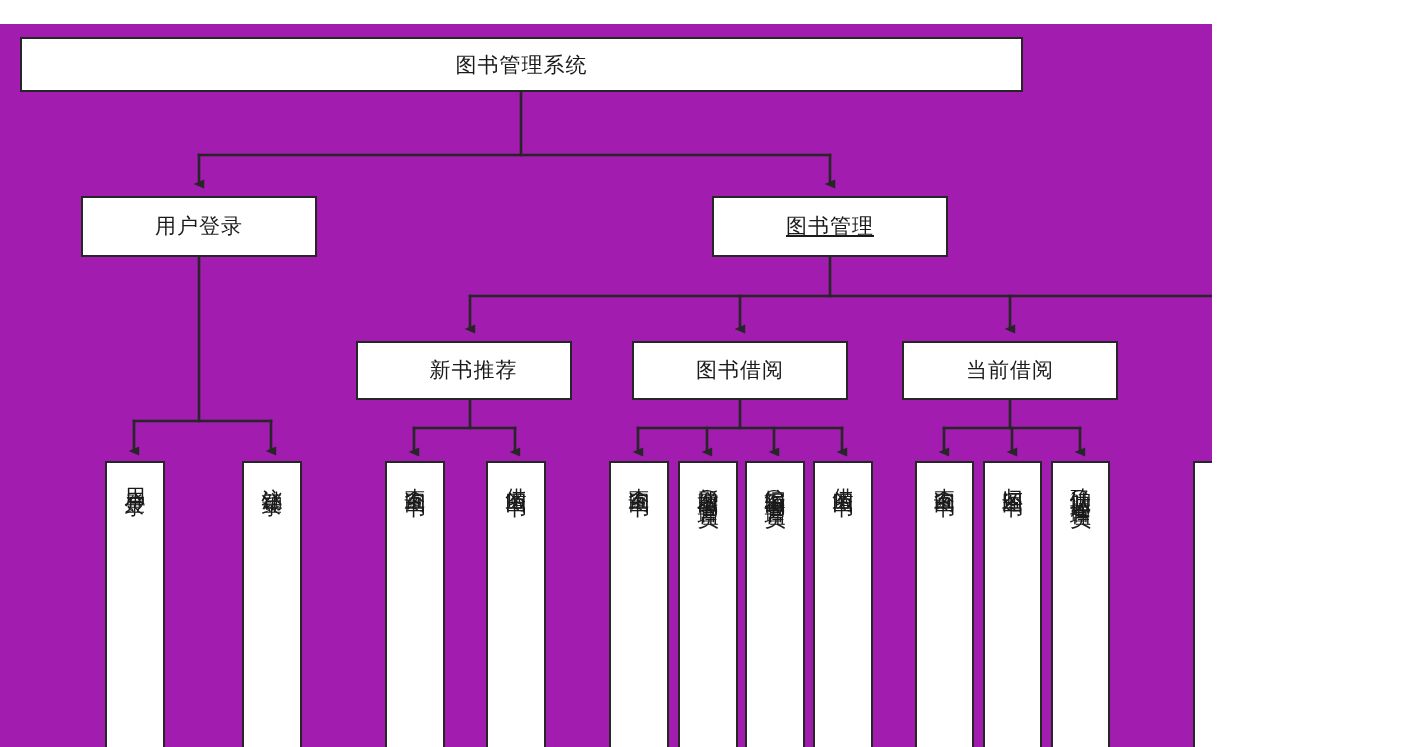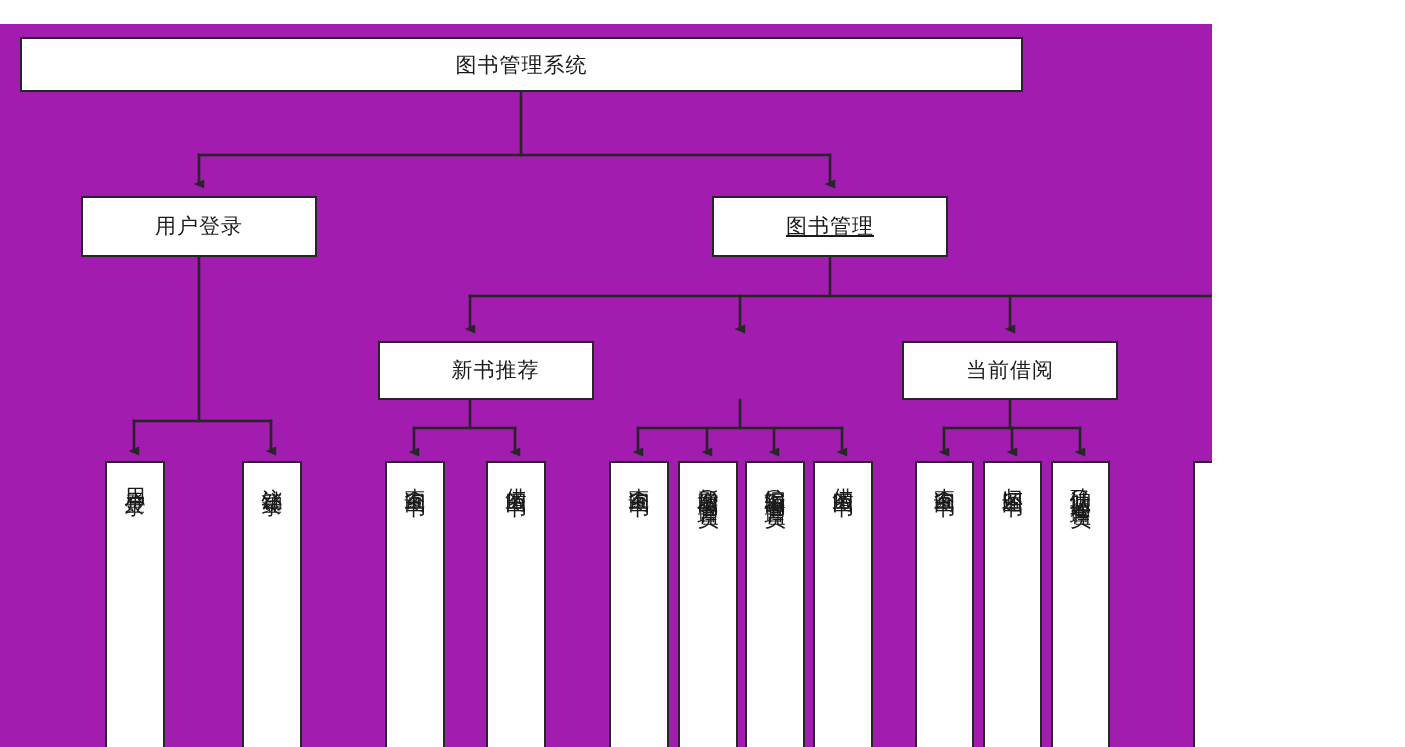--- a/index.html
+++ b/index.html
@@ -133,22 +133,25 @@
     <span>图书管理系统</span>
   </div>
 
   <div class="node h" style="left:81px; top:172px; width:236px; height:61px;">
     <span>用户登录</span>
   </div>
   <div class="node h" style="left:712px; top:172px; width:236px; height:61px;text-decoration:underline;">
     <span>图书管理</span>
   </div>
 
-  <div class="node h" style="left:378px; top:317px; width:216px; height:59px;padding-left:19px;">
+  <div class="node h" style="left:356px; top:317px; width:216px; height:59px;padding-left:19px;">
     <span>新书推荐</span>
+  </div>
+  <div class="node h" style="left:632px; top:317px; width:216px; height:59px;">
+    <span>图书借阅</span>
   </div>
   <div class="node h" style="left:902px; top:317px; width:216px; height:59px;">
     <span>当前借阅</span>
   </div>
 
   <div class="node v" style="left:105px; top:437px; width:60px; height:297px;">
     <span class="vtext">用户登录</span>
   </div>
   <div class="node v" style="left:242px; top:437px; width:60px; height:297px;">
     <span class="vtext">注销登录</span>

